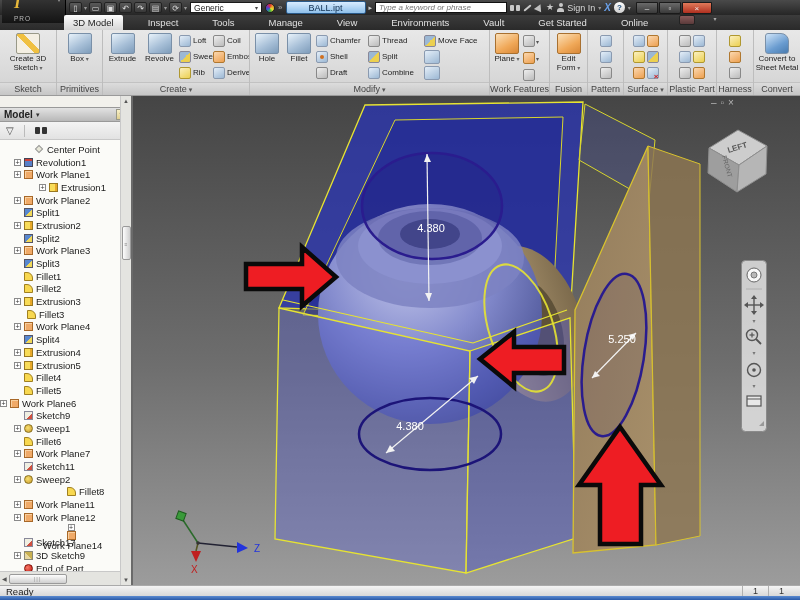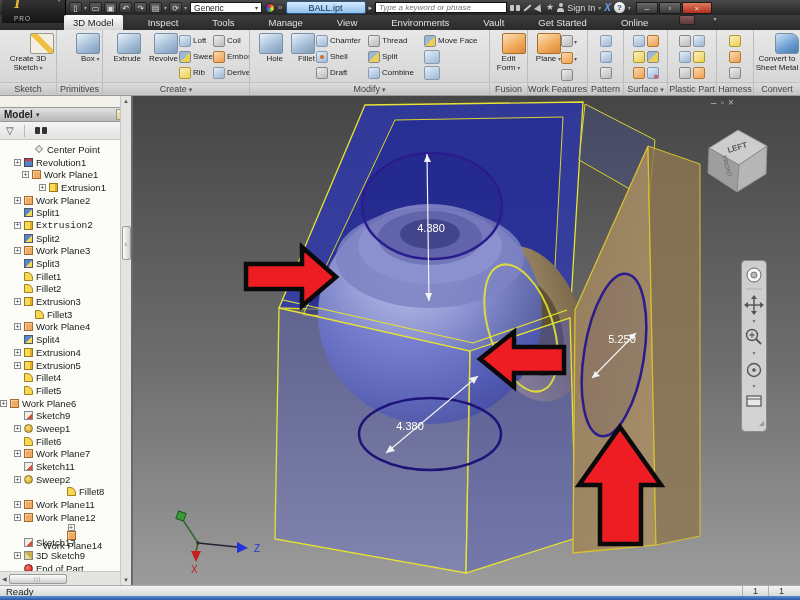--- a/index.html
+++ b/index.html
@@ -58,21 +58,21 @@
   .camera-car { color:#aaa; font-size:6px; margin-bottom:3px; }
 
   
   .ribbon { position:absolute; left:0; top:30px; width:800px; height:66px;
     background:linear-gradient(#e8e8e8,#d2d2d2); border-bottom:1px solid #9a9a9a; display:flex; z-index:25; }
   .panel { height:100%; border-right:1px solid #bdbdbd; display:flex; flex-direction:column; flex:none; }
   .pbody { flex:1; display:flex; align-items:flex-start; padding:1px 1px 0; overflow:hidden; }
   .pcap { height:13px; font-size:9px; color:#444; text-align:center; line-height:12px;
     background:linear-gradient(#dcdcdc,#c6c6c6); border-top:1px solid #c2c2c2; white-space:nowrap; overflow:hidden; }
   .cap-drop::after { content:" ▾"; font-size:7px; color:#555; }
-  .bigbtn { display:flex; flex-direction:column; align-items:flex-end; padding-top:2px; gap:1px;
+  .bigbtn { display:flex; flex-direction:column; align-items:center; padding-top:2px; gap:1px;
     font-size:8px; color:#222; text-align:center; line-height:1.1; flex:none; }
   .bigbtn .drop::after { content:" ▾"; font-size:6px; color:#666; }
   .bi { width:24px; height:21px; border:1px solid #7a90a8; border-radius:2px;
     background:linear-gradient(150deg,#e8f2fa,#a8c0d8 55%,#7e9cba); flex:none; }
   .bi-pencil { background:linear-gradient(45deg,#f4efe2 42%,#f0c040 42% 62%,#f4efe2 62%); border-color:#998; }
   .bi-orange { background:linear-gradient(150deg,#fbe0b8,#f0a858 60%,#d88838); border-color:#a87030; }
   .bi-blue-curve { background:linear-gradient(150deg,#cfe4f8,#6a9cd0 60%,#4a7cb0); border-radius:3px 8px 3px 3px; }
   .scol { display:flex; flex-direction:column; justify-content:flex-start; gap:1px; padding-top:2px; flex:none; }
   .sbtn { display:flex; align-items:center; gap:2px; height:15px; font-size:8px; color:#222; padding:0 1px; white-space:nowrap; }
   .si { width:12px; height:12px; border:1px solid #8a9ab0; border-radius:2px; flex:none;
@@ -323,51 +323,51 @@
               <span class="si sio"></span>
             </div>
           <div class="sbtn">
               <span class="si sio"></span>
             </div>
         </div>
       </div>
       <div class="pcap cap-drop">Modify</div>
     </div>
 
+    <div class="panel" style="width:60px">
+      <div class="pbody">
+        <div class="bigbtn" style="width:32px">
+          <span class="bi bi-orange"></span>
+          <span class="drop">Plane</span>
+        </div>
+        <div class="scol" style="width:24px">
+          <div class="wfrow">
+              <span class="si si-g"></span>
+              <span class="wfcar">▾</span>
+            </div>
+          <div class="wfrow">
+              <span class="si si-o"></span>
+              <span class="wfcar">▾</span>
+            </div>
+          <div class="wfrow">
+              <span class="si si-g"></span>
+            </div>
+        </div>
+      </div>
+      <div class="pcap">Work Features</div>
+    </div>
+
     <div class="panel" style="width:38px">
       <div class="pbody" style="justify-content:center">
         <div class="bigbtn" style="width:34px">
           <span class="bi bi-orange"></span>
           <span class="drop">Edit Form</span>
         </div>
       </div>
       <div class="pcap">Fusion</div>
-    </div>
-
-    <div class="panel" style="width:60px">
-      <div class="pbody">
-        <div class="bigbtn" style="width:32px">
-          <span class="bi bi-orange"></span>
-          <span class="drop">Plane</span>
-        </div>
-        <div class="scol" style="width:24px">
-          <div class="wfrow">
-              <span class="si si-g"></span>
-              <span class="wfcar">▾</span>
-            </div>
-          <div class="wfrow">
-              <span class="si si-o"></span>
-              <span class="wfcar">▾</span>
-            </div>
-          <div class="wfrow">
-              <span class="si si-g"></span>
-            </div>
-        </div>
-      </div>
-      <div class="pcap">Work Features</div>
     </div>
 
     <div class="panel" style="width:36px">
       <div class="pbody" style="justify-content:center">
         <div class="scol">
           <div class="sbtn">
               <span class="si"></span>
             </div>
           <div class="sbtn">
               <span class="si"></span>
@@ -480,41 +480,41 @@
         <div class="trow" style="padding-left: 25px;">
           <span class="plus empty"></span>
           <span class="ticon i-center-point"></span>
           <span class="tlabel">Center Point</span>
         </div>
         <div class="trow" style="padding-left: 14px;">
           <span class="plus">+</span>
           <span class="ticon i-revolution"></span>
           <span class="tlabel">Revolution1</span>
         </div>
-        <div class="trow" style="padding-left: 22px;">
+        <div class="trow" style="padding-left: 14px;">
           <span class="plus">+</span>
           <span class="ticon i-work-plane"></span>
           <span class="tlabel">Work Plane1</span>
         </div>
         <div class="trow" style="padding-left: 14px; justify-content: center;">
           <span class="plus">+</span>
           <span class="ticon i-extrusion"></span>
           <span class="tlabel">Extrusion1</span>
         </div>
         <div class="trow" style="padding-left: 14px;">
           <span class="plus">+</span>
           <span class="ticon i-work-plane"></span>
           <span class="tlabel">Work Plane2</span>
         </div>
         <div class="trow" style="padding-left: 14px;">
           <span class="plus empty"></span>
           <span class="ticon i-split"></span>
           <span class="tlabel">Split1</span>
         </div>
-        <div class="trow" style="padding-left: 14px; font-family: Liberation Mono, monospace;">
+        <div class="trow" style="padding-left: 14px;">
           <span class="plus">+</span>
           <span class="ticon i-extrusion"></span>
           <span class="tlabel">Extrusion2</span>
         </div>
         <div class="trow" style="padding-left: 14px;">
           <span class="plus empty"></span>
           <span class="ticon i-split"></span>
           <span class="tlabel">Split2</span>
         </div>
         <div class="trow" style="padding-left: 14px;">
@@ -535,21 +535,21 @@
         <div class="trow" style="padding-left: 14px;">
           <span class="plus empty"></span>
           <span class="ticon i-fillet"></span>
           <span class="tlabel">Fillet2</span>
         </div>
         <div class="trow" style="padding-left: 14px;">
           <span class="plus">+</span>
           <span class="ticon i-extrusion"></span>
           <span class="tlabel">Extrusion3</span>
         </div>
-        <div class="trow" style="padding-left: 25px;">
+        <div class="trow" style="padding-left: 17px;">
           <span class="plus empty"></span>
           <span class="ticon i-fillet"></span>
           <span class="tlabel">Fillet3</span>
         </div>
         <div class="trow" style="padding-left: 14px;">
           <span class="plus">+</span>
           <span class="ticon i-work-plane"></span>
           <span class="tlabel">Work Plane4</span>
         </div>
         <div class="trow" style="padding-left: 14px;">

